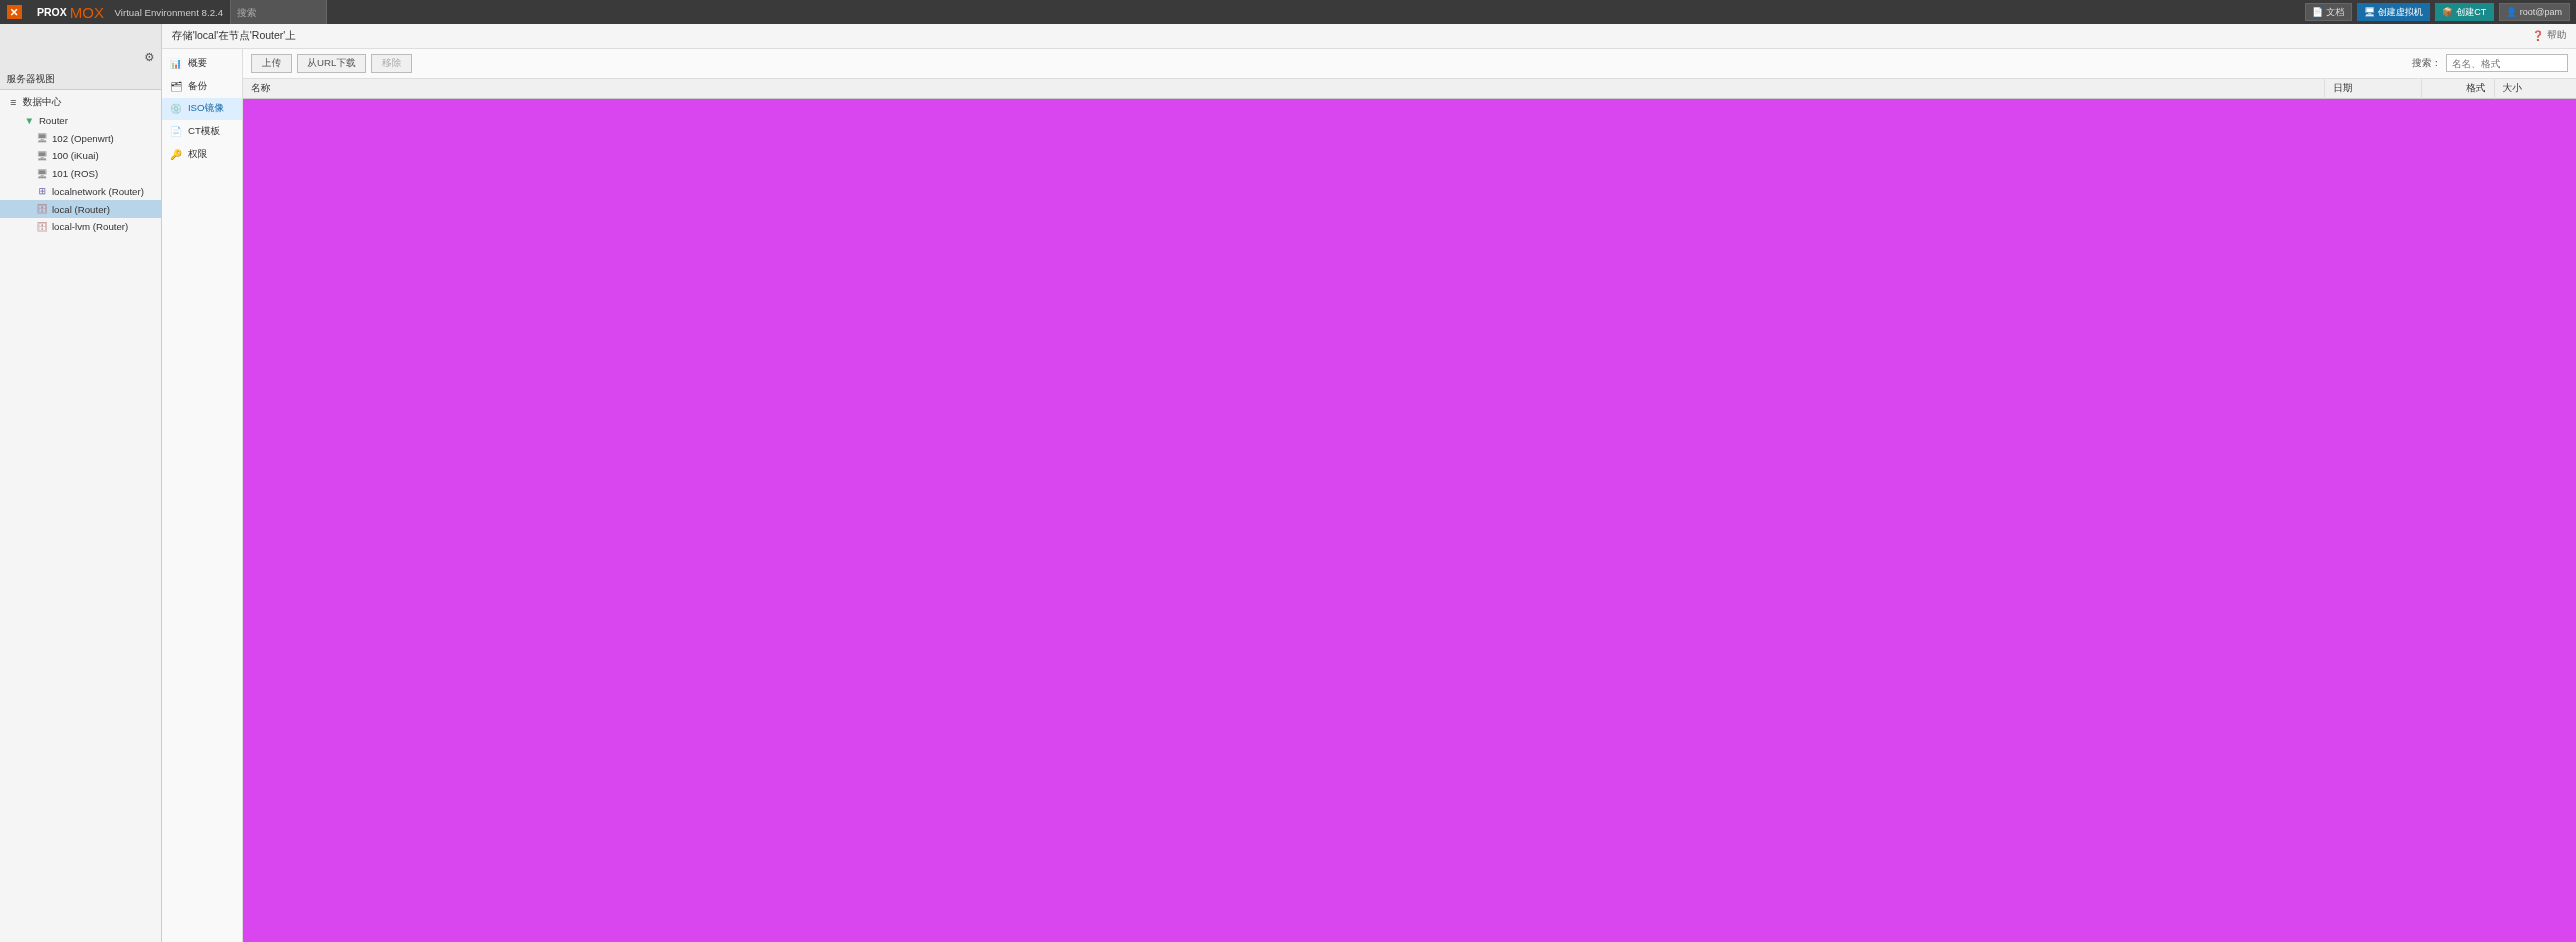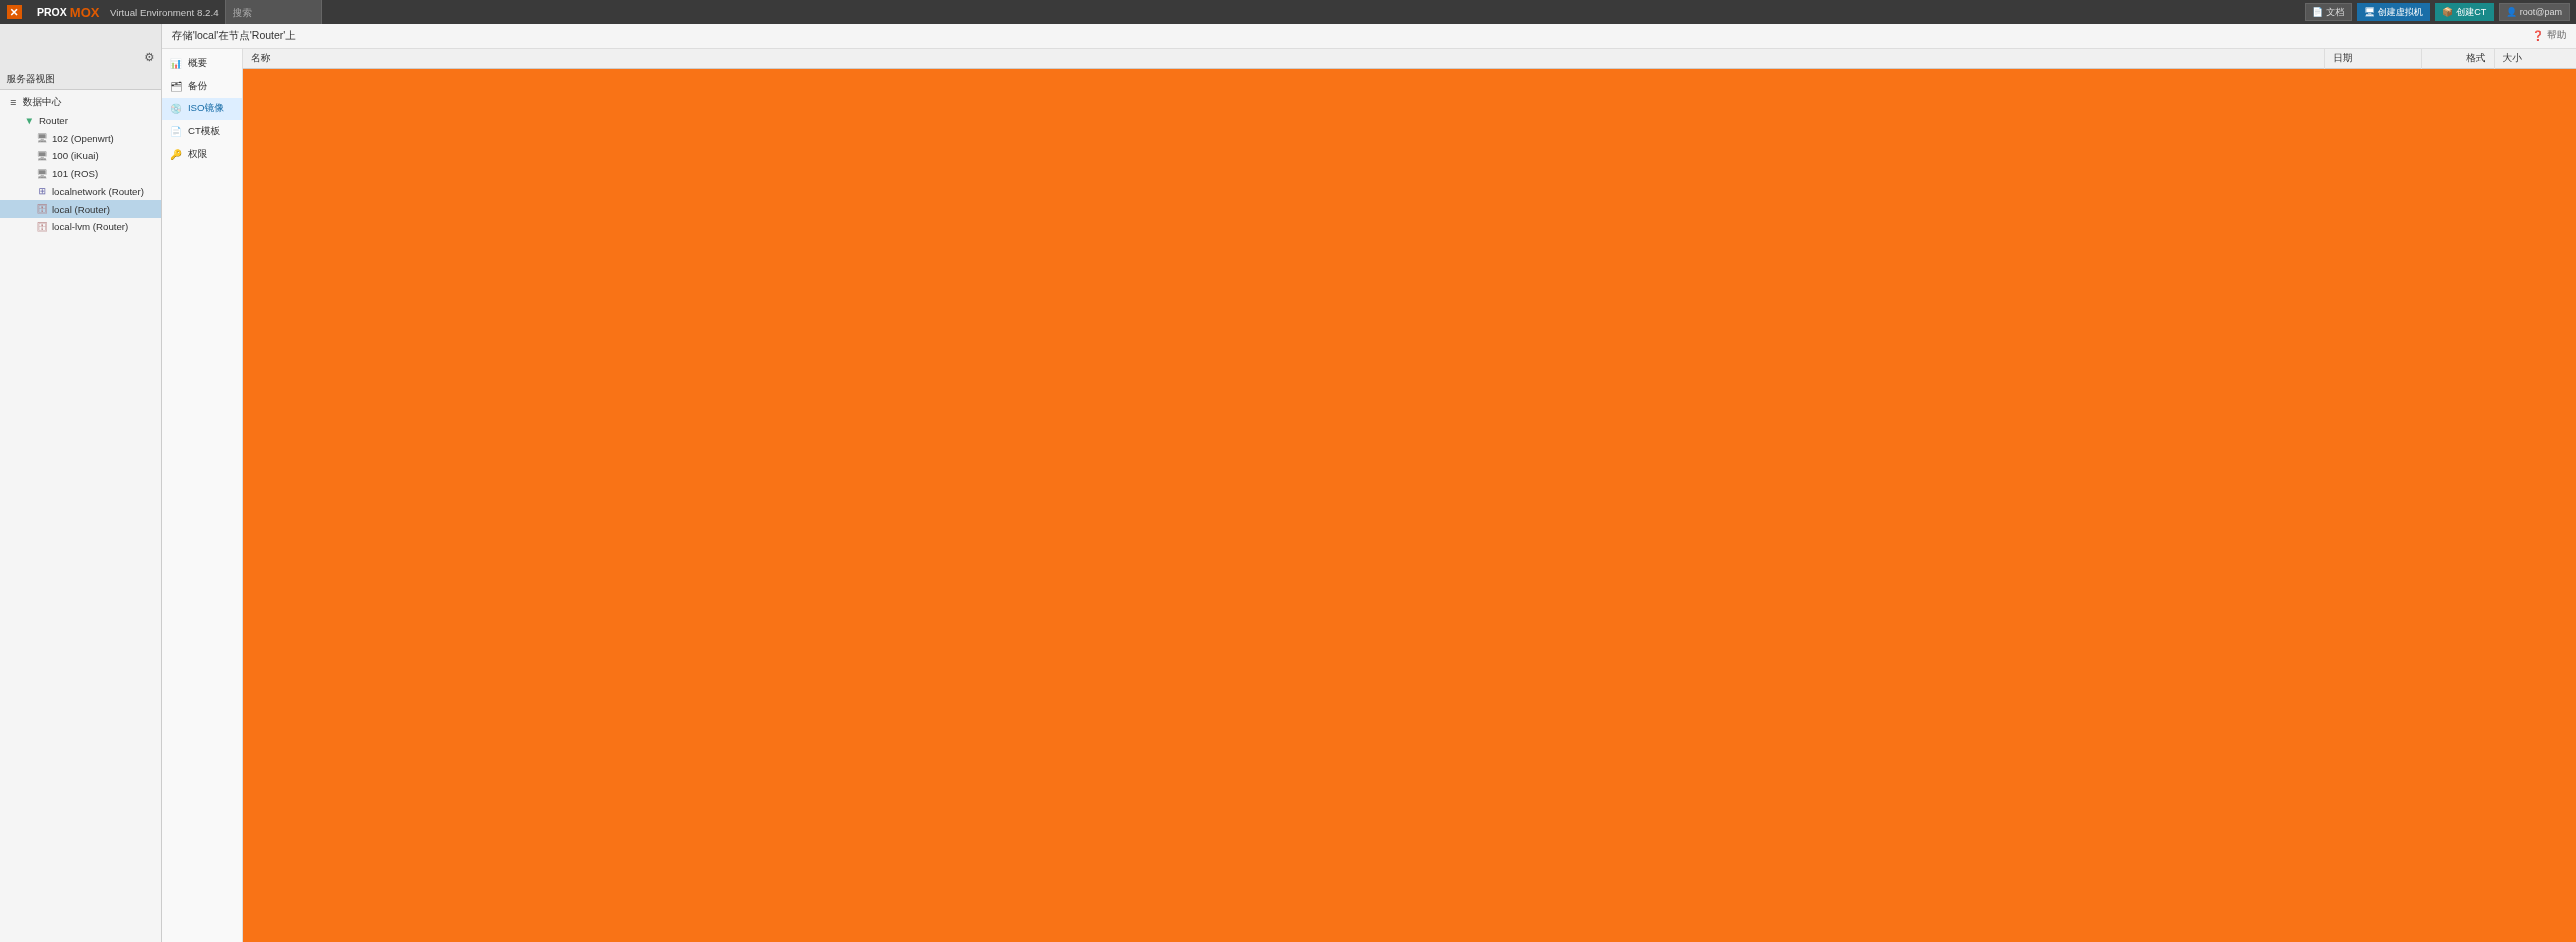--- a/index.html
+++ b/index.html
@@ -23,21 +23,21 @@
       font-size: 11.4px;
     }
     .logo-x {
       background: #e05a00;
       color: white;
       font-weight: bold;
       padding: 0.8px 3.2px;
       font-size: 10.5px;
     }
     .logo-prox { color: white; font-size: 10.5px; font-weight: bold; padding-left: 12px; }
-    .logo-mox { color: #e05a00; font-size: 13px; font-weight: bold; }
+    .logo-mox { color: #e05a00; font-size: 15px; font-weight: normal; }
     .topbar-env {
       color: #ccc;
       font-size: 9.7px;
       margin-left: 4px;
     }
     .topbar-search {
       background: #555;
       border: 0.8px solid #666;
       color: white;
       padding: 1.6px 6.5px;
@@ -119,21 +119,21 @@
     .icon-router { color: #4a7; font-size: 9.7px; }
     .icon-vm { color: #888; font-size: 9px; }
     .icon-localnet { color: #66a; font-size: 9px; }
     .icon-storage { color: #a66; font-size: 9px; }
 
     
     .content-area {
       flex: 1;
       display: flex;
       flex-direction: column;
-      background: #f97316;
+      background: #d946ef;
       overflow: hidden;
     }
 
     
     .content-header {
       padding: 4.9px 9.7px;
       background: #f5f5f5;
       border-bottom: 0.8px solid #ddd;
       font-size: 10.5px;
       color: #333;
@@ -364,20 +364,35 @@
           <span>CT模板</span>
         </div>
         <div class="nav-item">
           <span class="nav-icon">🔑</span>
           <span>权限</span>
         </div>
       </div>
 
       <div class="main-panel">
 
+        <div class="toolbar">
+          <button class="toolbar-btn">
+            <span>上传</span>
+          </button>
+          <button class="toolbar-btn">
+            <span>从URL下载</span>
+          </button>
+          <button class="toolbar-btn disabled">
+            <span>移除</span>
+          </button>
+          <div class="toolbar-right">
+            <span class="search-label">搜索：</span>
+            <input class="search-input" type="text" placeholder="名名、格式" style="">
+          </div>
+        </div>
 
         <div class="table-container">
           <table>
             <thead>
               <tr>
                 <th class="th-name">名称</th>
                 <th class="th-date">日期</th>
                 <th class="th-format">格式</th>
                 <th class="th-size">大小</th>
               </tr>

